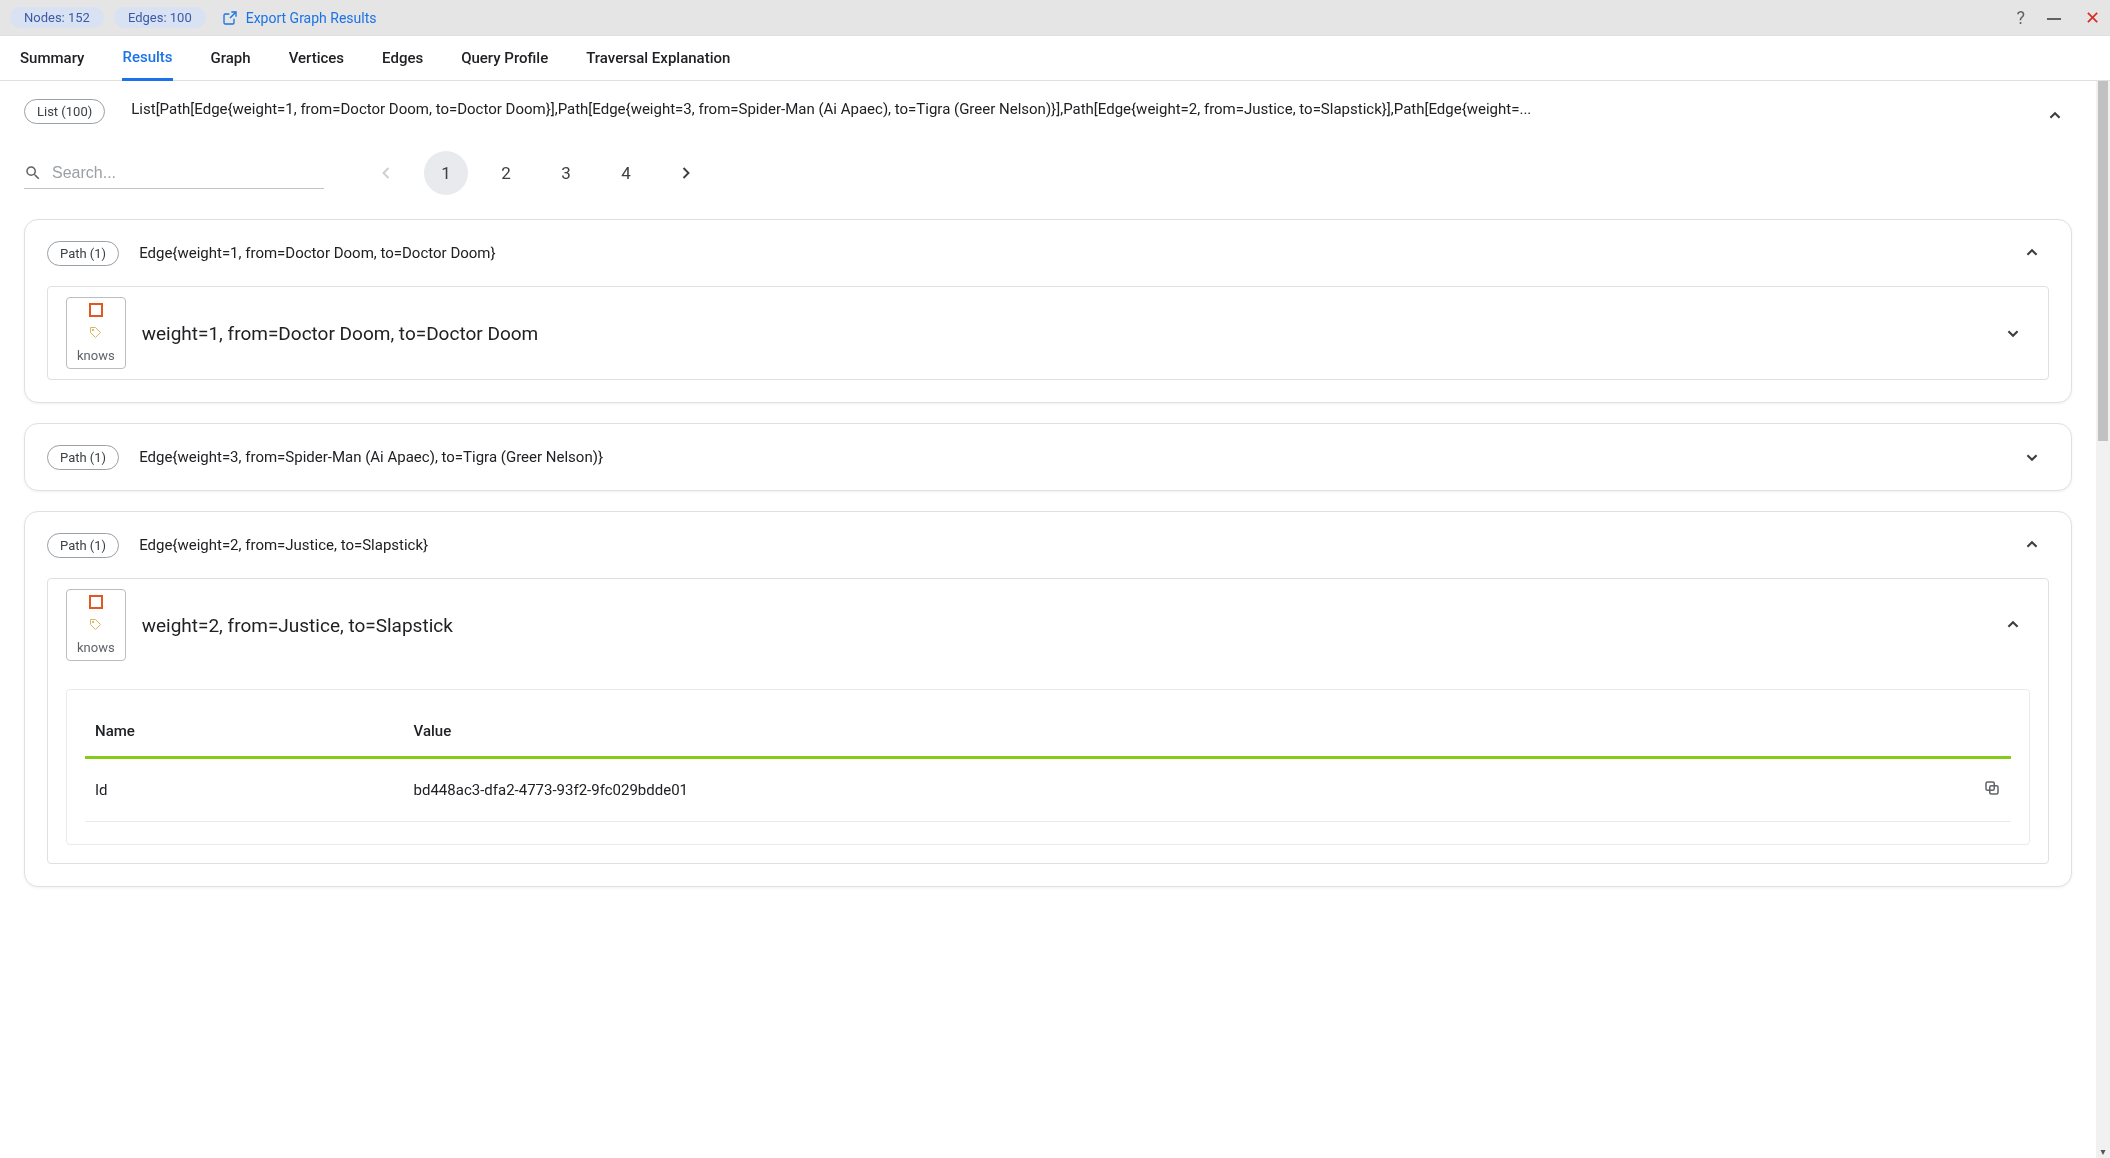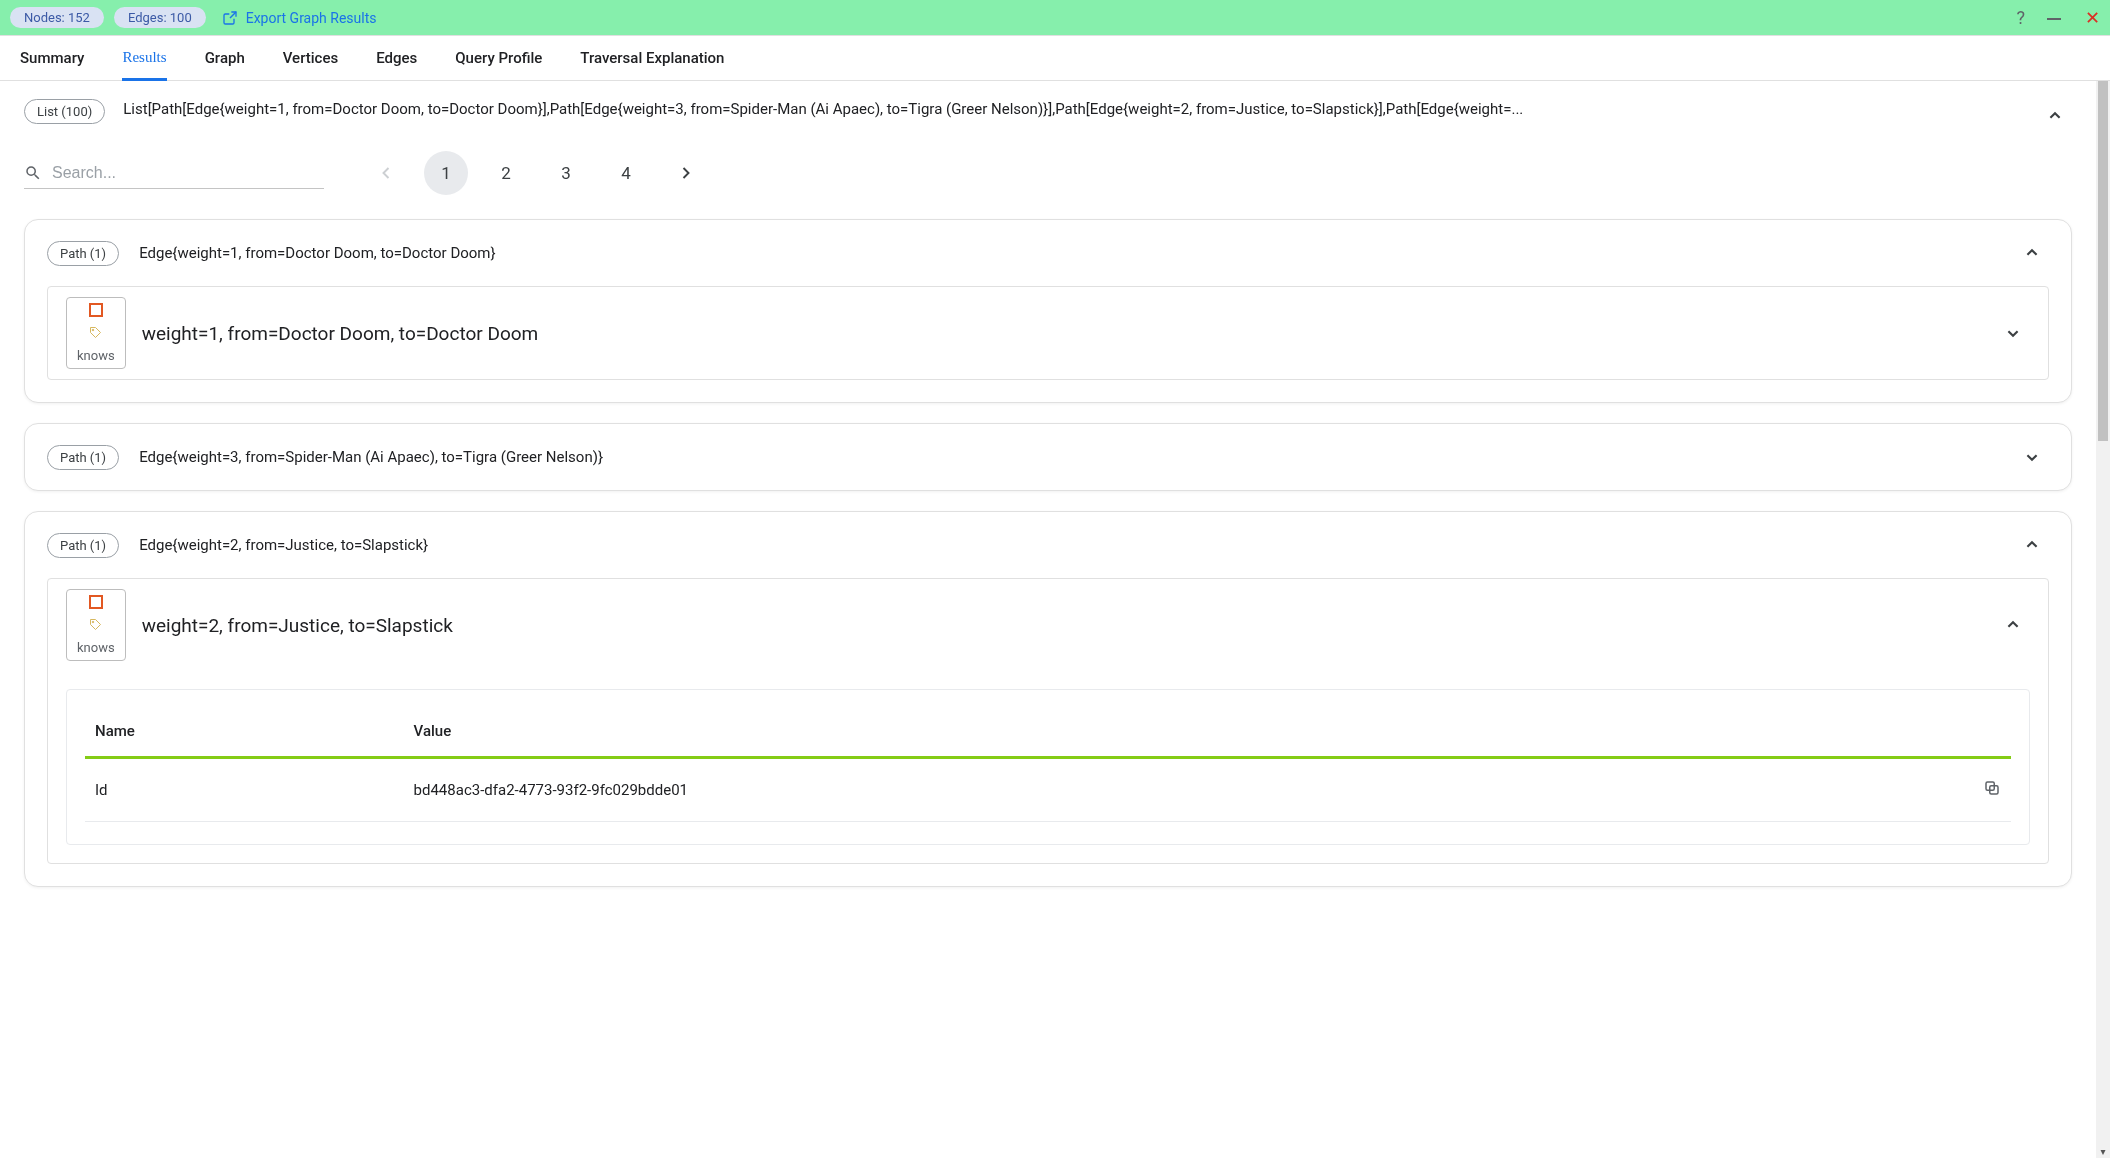--- a/index.html
+++ b/index.html
@@ -8,21 +8,21 @@
     font-family: Roboto, "Helvetica Neue", Arial, sans-serif;
     font-size: 14px;
     color: #202124;
     background: #fff;
     overflow: hidden;
   }
   .app { display: flex; flex-direction: column; height: 100vh; }
 
   
   .header-bar {
-    background: #86efac;
+    background: #e5e5e5;
     border-bottom: 1px solid #e0e0e0;
     display: flex;
     align-items: center;
     padding: 5px 10px;
     gap: 10px;
     min-height: 36px;
   }
   .pill {
     background: #d9e2f3;
     color: #3c5aa6;
@@ -67,21 +67,20 @@
     color: #202124;
     padding: 12px 0;
     cursor: pointer;
     font-weight: 500;
     text-align: center;
   }
   .tab.active {
     color: #1a73e8;
     border-bottom: 3px solid #1a73e8;
     margin-bottom: -1px;
-    font-family: Liberation Serif, serif;
   }
 
   
   .content-wrap { flex: 1; display: flex; overflow: hidden; }
   .content { flex: 1; overflow-y: auto; padding: 18px 24px 0 24px; }
   .scrollbar-track {
     width: 14px;
     background: #f1f1f1;
     position: relative;
   }
@@ -101,21 +100,21 @@
     left: 0;
     display: flex;
     align-items: center;
     justify-content: center;
     color: #555;
     font-size: 10px;
   }
   .scrollbar-arrow.down { bottom: 0; }
 
   
-  .list-row { display: flex; align-items: flex-start; gap: 18px; margin-bottom: 18px; }
+  .list-row { display: flex; align-items: flex-start; gap: 26px; margin-bottom: 18px; }
   .chip {
     border: 1.5px solid #9aa0a6;
     border-radius: 14px;
     padding: 4px 12px;
     font-size: 13px;
     color: #3c4043;
     white-space: nowrap;
     cursor: pointer;
   }
   .list-text {

